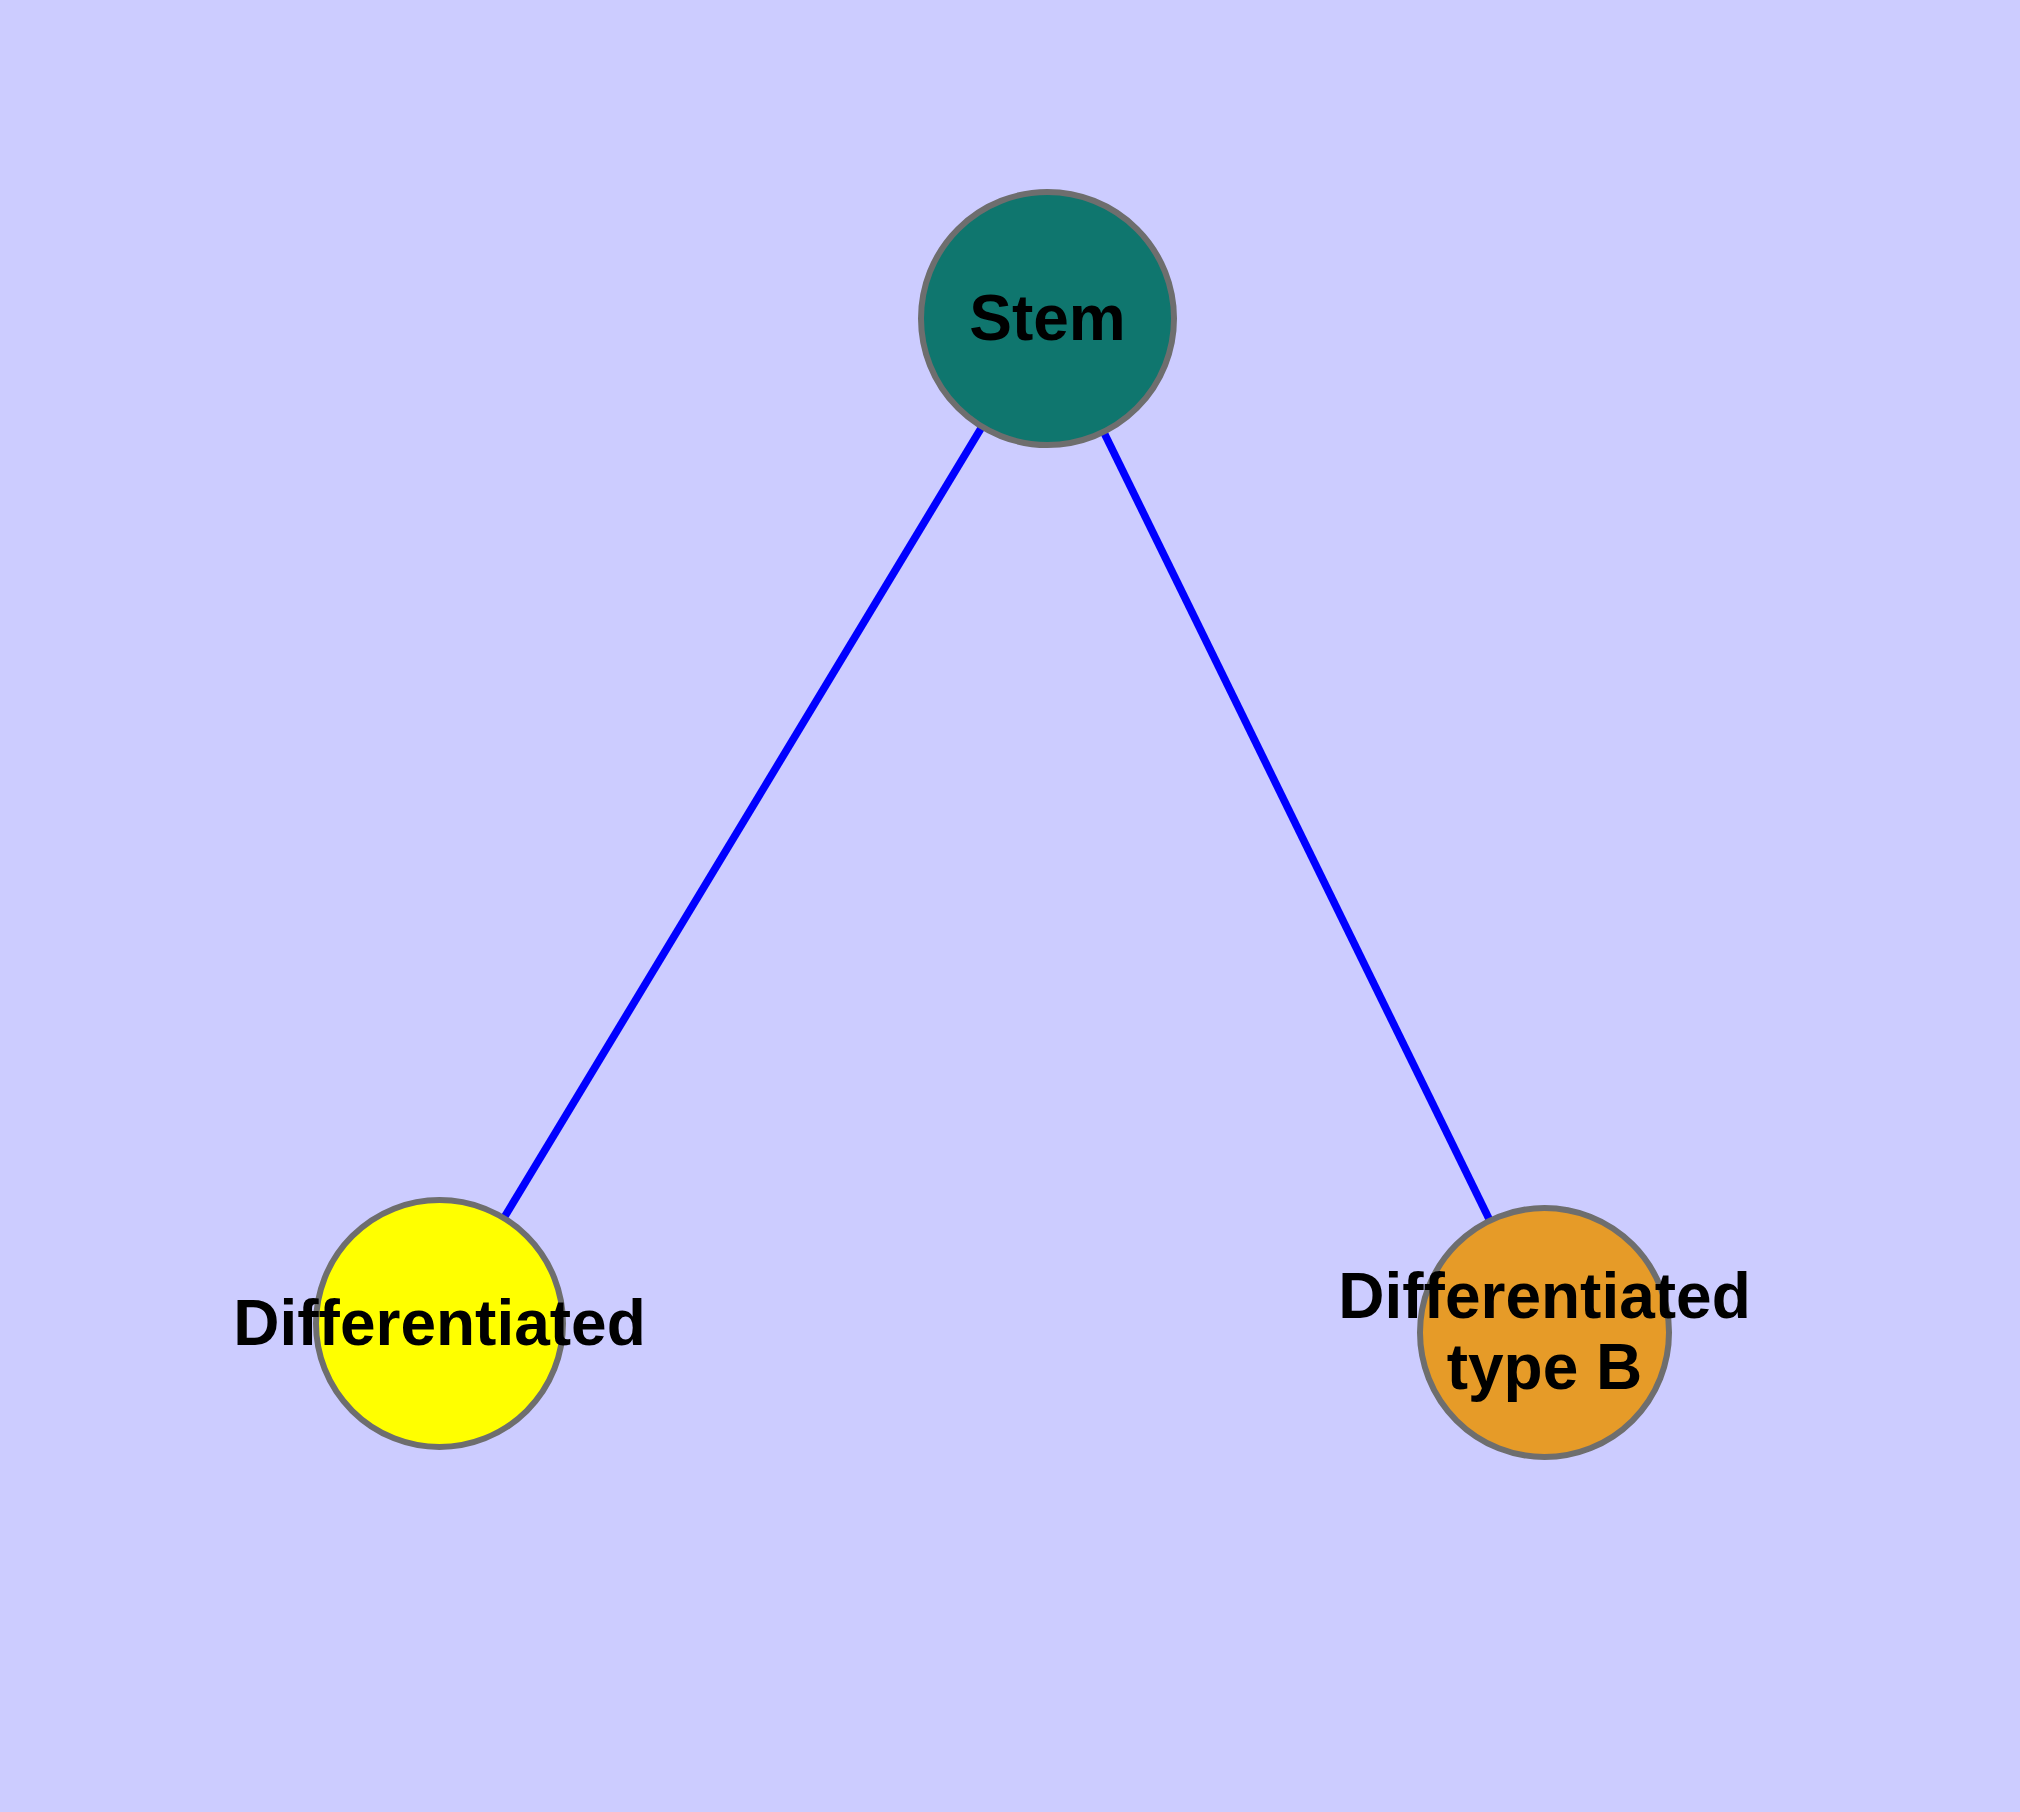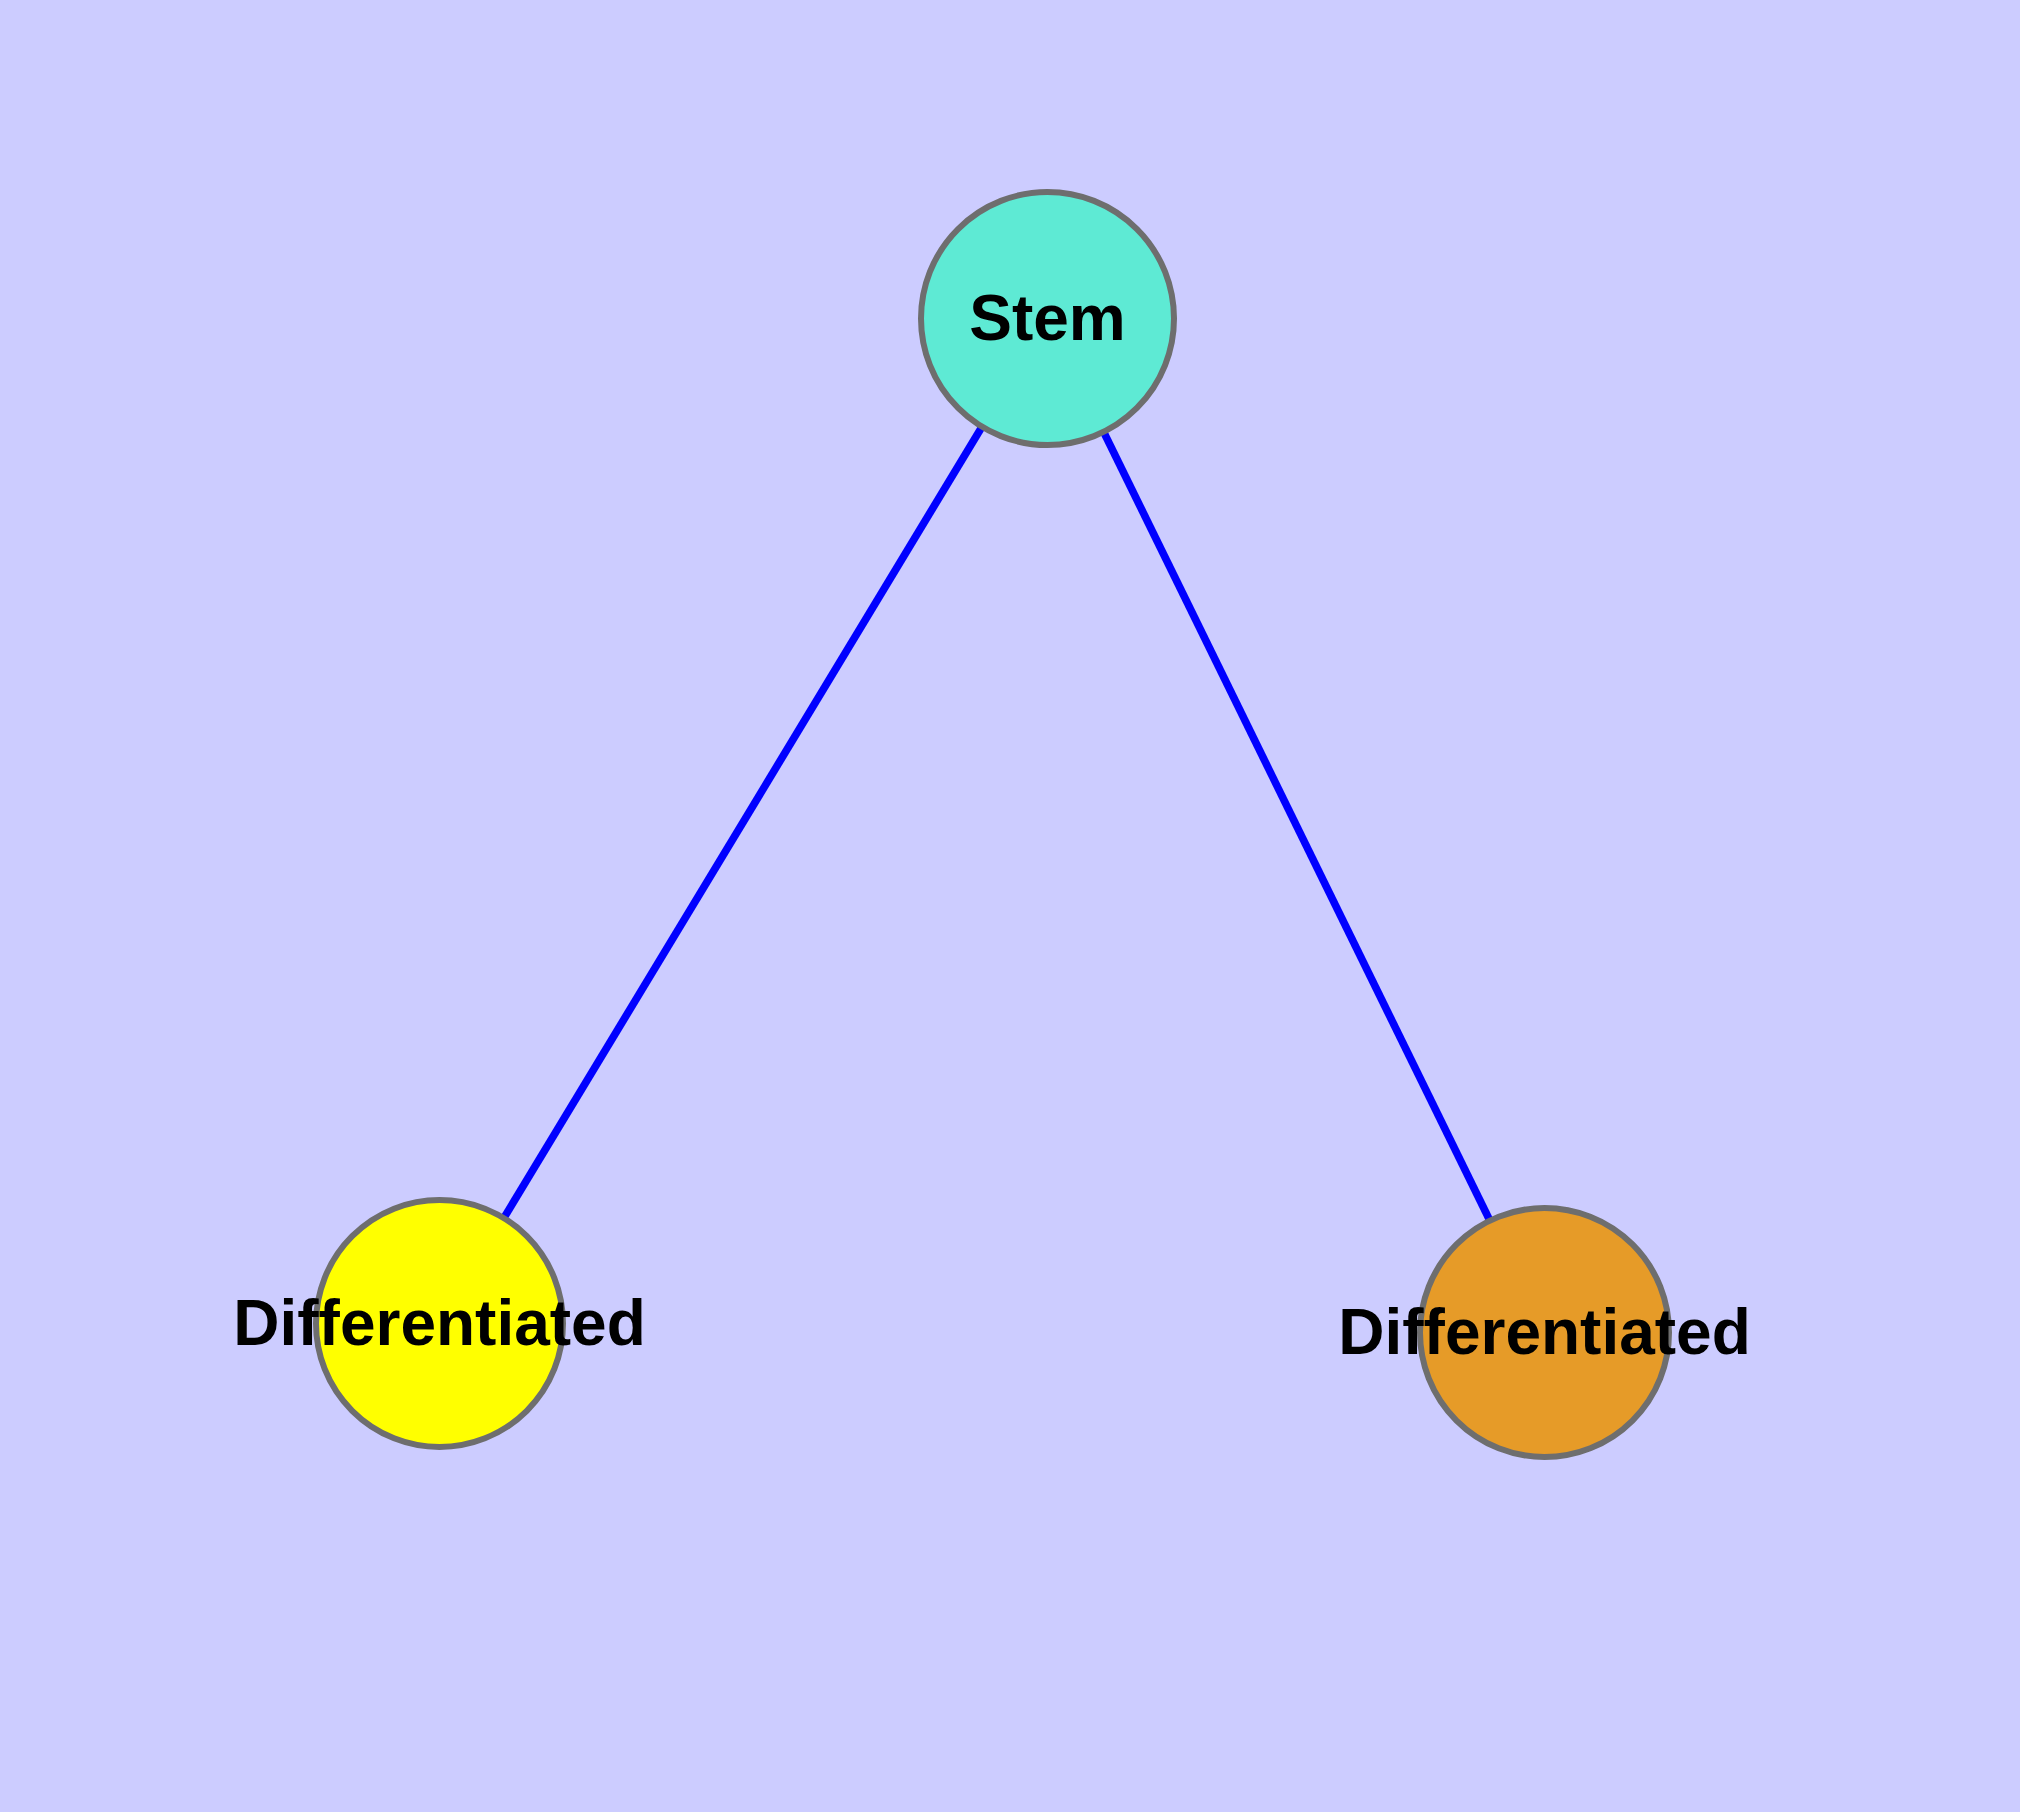--- a/index.html
+++ b/index.html
@@ -58,32 +58,33 @@
 
 <div id="canvas" style="width: 2021px; height: 1812px;">
 
   <div id="graph-background" style="background: rgb(204, 204, 255);"></div>
 
   <svg id="edge-layer" viewBox="0 0 2384 2138" preserveAspectRatio="none" style="width: 2021px; height: 1812px;">
     <line class="graph-edge" x1="1236" y1="375" x2="519" y2="1562" stroke="#0000FF" stroke-width="9" stroke-linecap="butt"></line>
     <line class="graph-edge" x1="1236" y1="375" x2="1822" y2="1572" stroke="#0000FF" stroke-width="9" stroke-linecap="butt"></line>
   </svg>
 
-  <div class="graph-node" style="width: 259px; height: 259px; left: 918px; top: 189px; background: #5eead4; border: 6px solid rgb(110, 110, 110);">
+  <div class="graph-node" style="width: 259px; height: 259px; left: 918px; top: 189px; background: #0f766e; border: 6px solid rgb(110, 110, 110);">
     <span class="node-label" style="font-size: 64px; color: rgb(0, 0, 0);">
         <span class="label-line">Stem</span>
       </span>
   </div>
 
   <div class="graph-node" style="width: 253px; height: 253px; left: 313px; top: 1197px; background: rgb(255, 255, 0); border: 6px solid rgb(110, 110, 110);">
     <span class="node-label" style="font-size: 64px; color: rgb(0, 0, 0);">
         <span class="label-line">Differentiated</span>
       </span>
   </div>
 
   <div class="graph-node" style="width: 255px; height: 255px; left: 1417px; top: 1205px; background: rgb(230, 155, 40); border: 6px solid rgb(110, 110, 110);">
     <span class="node-label" style="font-size: 64px; color: rgb(0, 0, 0);">
         <span class="label-line">Differentiated</span>
+        <span class="label-line">type B</span>
       </span>
   </div>
 
 </div>
 
 
 </body></html>

